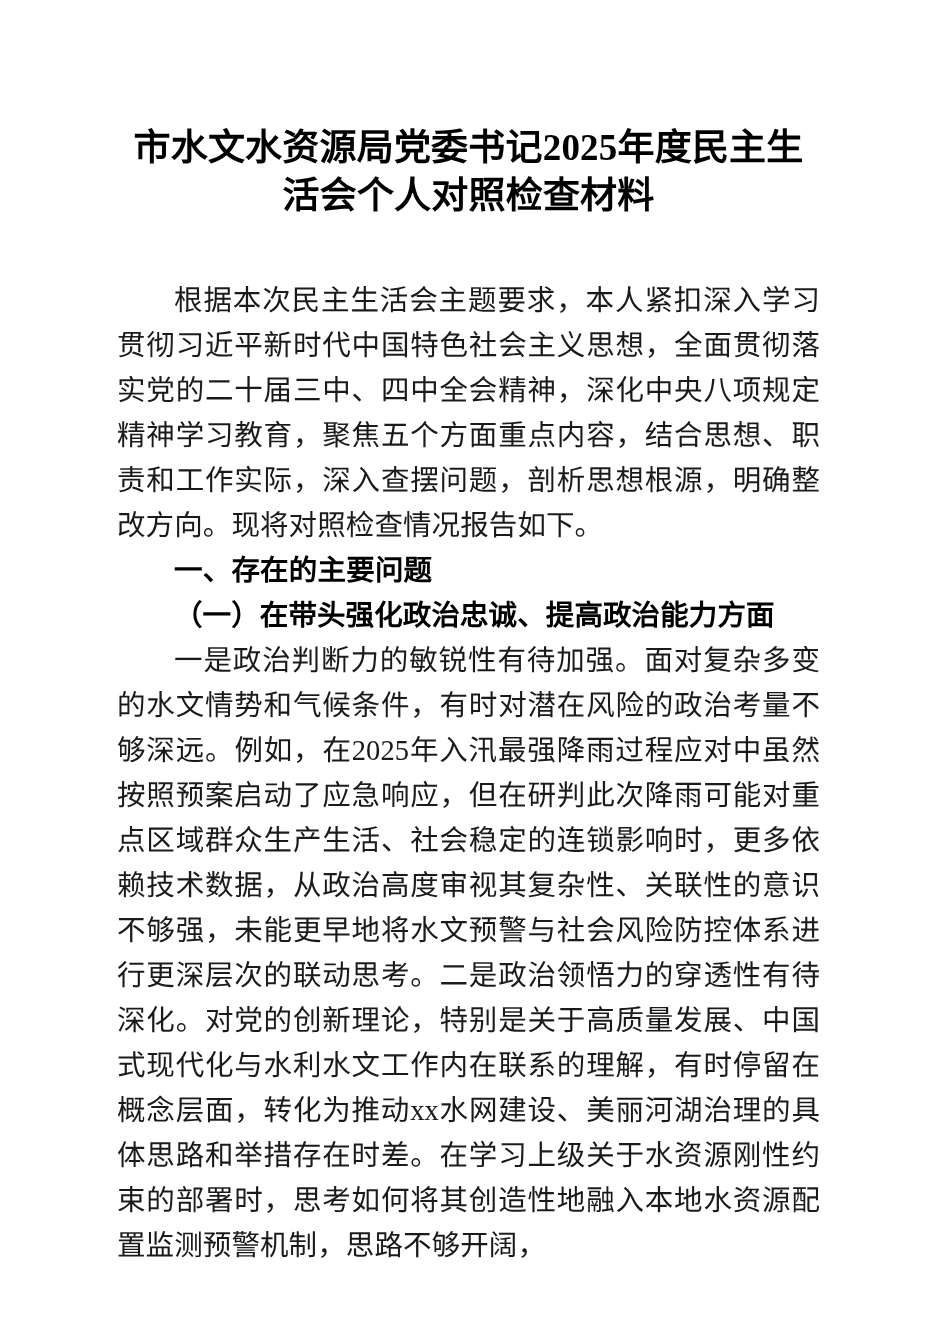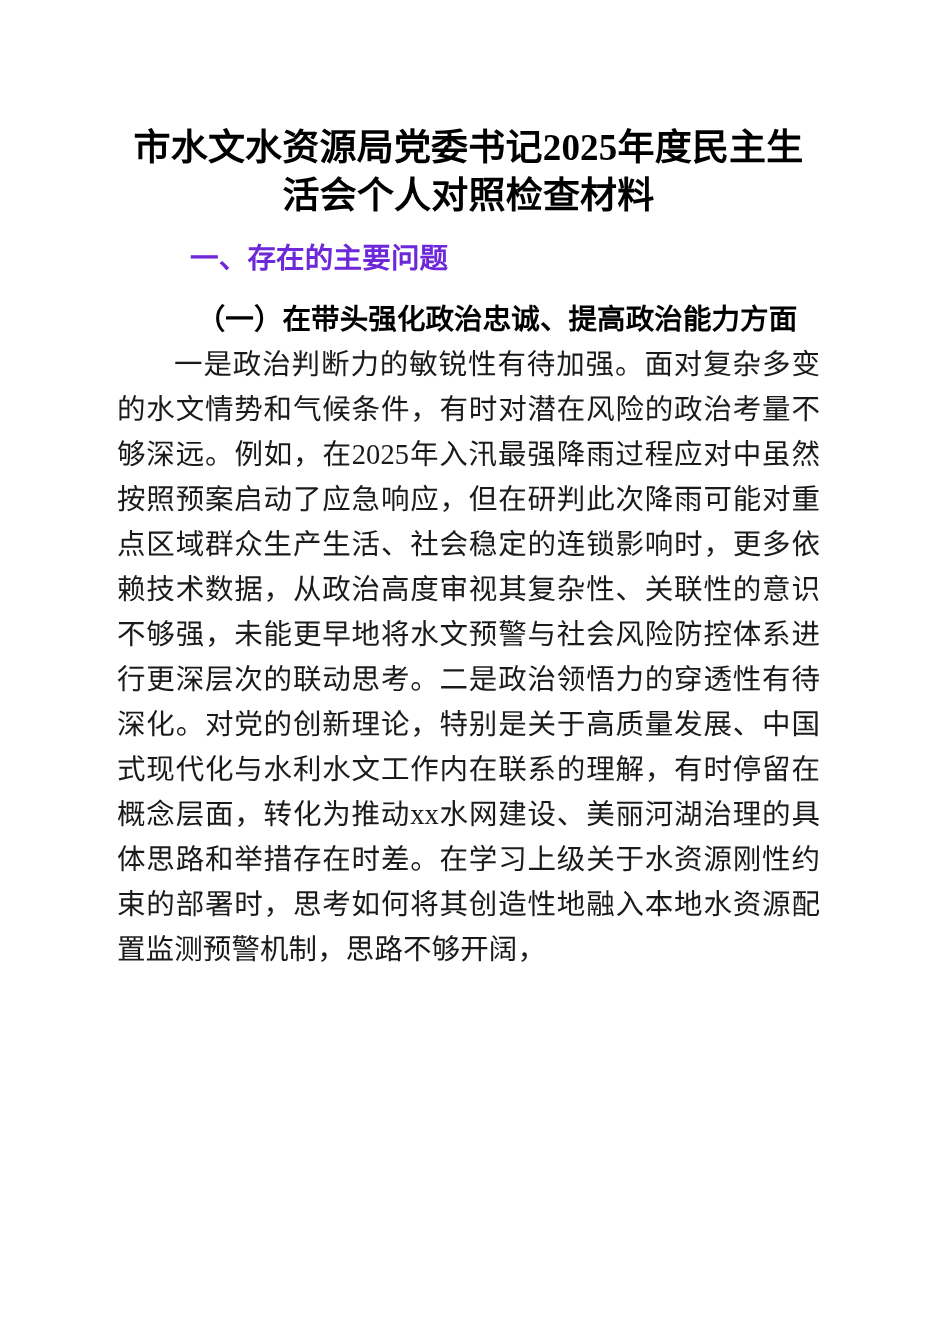--- a/index.html
+++ b/index.html
@@ -57,51 +57,51 @@
     margin-top: 58px;
   }
 
   
   .heading-1 {
     font-family: "Liberation Sans", "DejaVu Sans", sans-serif;
     font-weight: 700;
     font-size: 28.5px;
     line-height: 45px;
     text-indent: 2em;
-    margin: 16px;
-    color: #6d28d9;
+    margin: 0;
+    color: #000000;
     letter-spacing: 0.2px;
   }
 
   
   .heading-2 {
     font-family: "Liberation Serif", "DejaVu Serif", serif;
     font-weight: 700;
     font-size: 28.5px;
     line-height: 45px;
     text-indent: 2em;
     margin: 0;
     color: #000000;
     letter-spacing: 0.1px;
-    text-align: center;
   }
 
   
   .em {
     font-weight: 400;
   }
 </style>
 </head>
 <body>
 
 <div class="page">
   <div class="content">
 
     <h1 class="doc-title">市水文水资源局党委书记2025年度民主生活会个人对照检查材料</h1>
 
+    <p class="para para-lead">根据本次民主生活会主题要求，本人紧扣深入学习贯彻习近平新时代中国特色社会主义思想，全面贯彻落实党的二十届三中、四中全会精神，深化中央八项规定精神学习教育，聚焦五个方面重点内容，结合思想、职责和工作实际，深入查摆问题，剖析思想根源，明确整改方向。现将对照检查情况报告如下。</p>
 
     <h2 class="heading-1">一、存在的主要问题</h2>
 
     <h3 class="heading-2">（一）在带头强化政治忠诚、提高政治能力方面</h3>
 
     <p class="para"><span class="em">一是政治判断力的敏锐性有待加强。</span><span>面对复杂多变的水文情势和气候条件，有时对潜在风险的政治考量不够深远。例如，在2025年入汛最强降雨过程应对中虽然按照预案启动了应急响应，但在研判此次降雨可能对重点区域群众生产生活、社会稳定的连锁影响时，更多依赖技术数据，从政治高度审视其复杂性、关联性的意识不够强，未能更早地将水文预警与社会风险防控体系进行更深层次的联动思考。</span><span class="em">二是政治领悟力的穿透性有待深化。</span><span>对党的创新理论，特别是关于高质量发展、中国式现代化与水利水文工作内在联系的理解，有时停留在概念层面，转化为推动xx水网建设、美丽河湖治理的具体思路和举措存在时差。在学习上级关于水资源刚性约束的部署时，思考如何将其创造性地融入本地水资源配置监测预警机制，思路不够开阔，</span></p>
 
   </div>
 </div>
 

